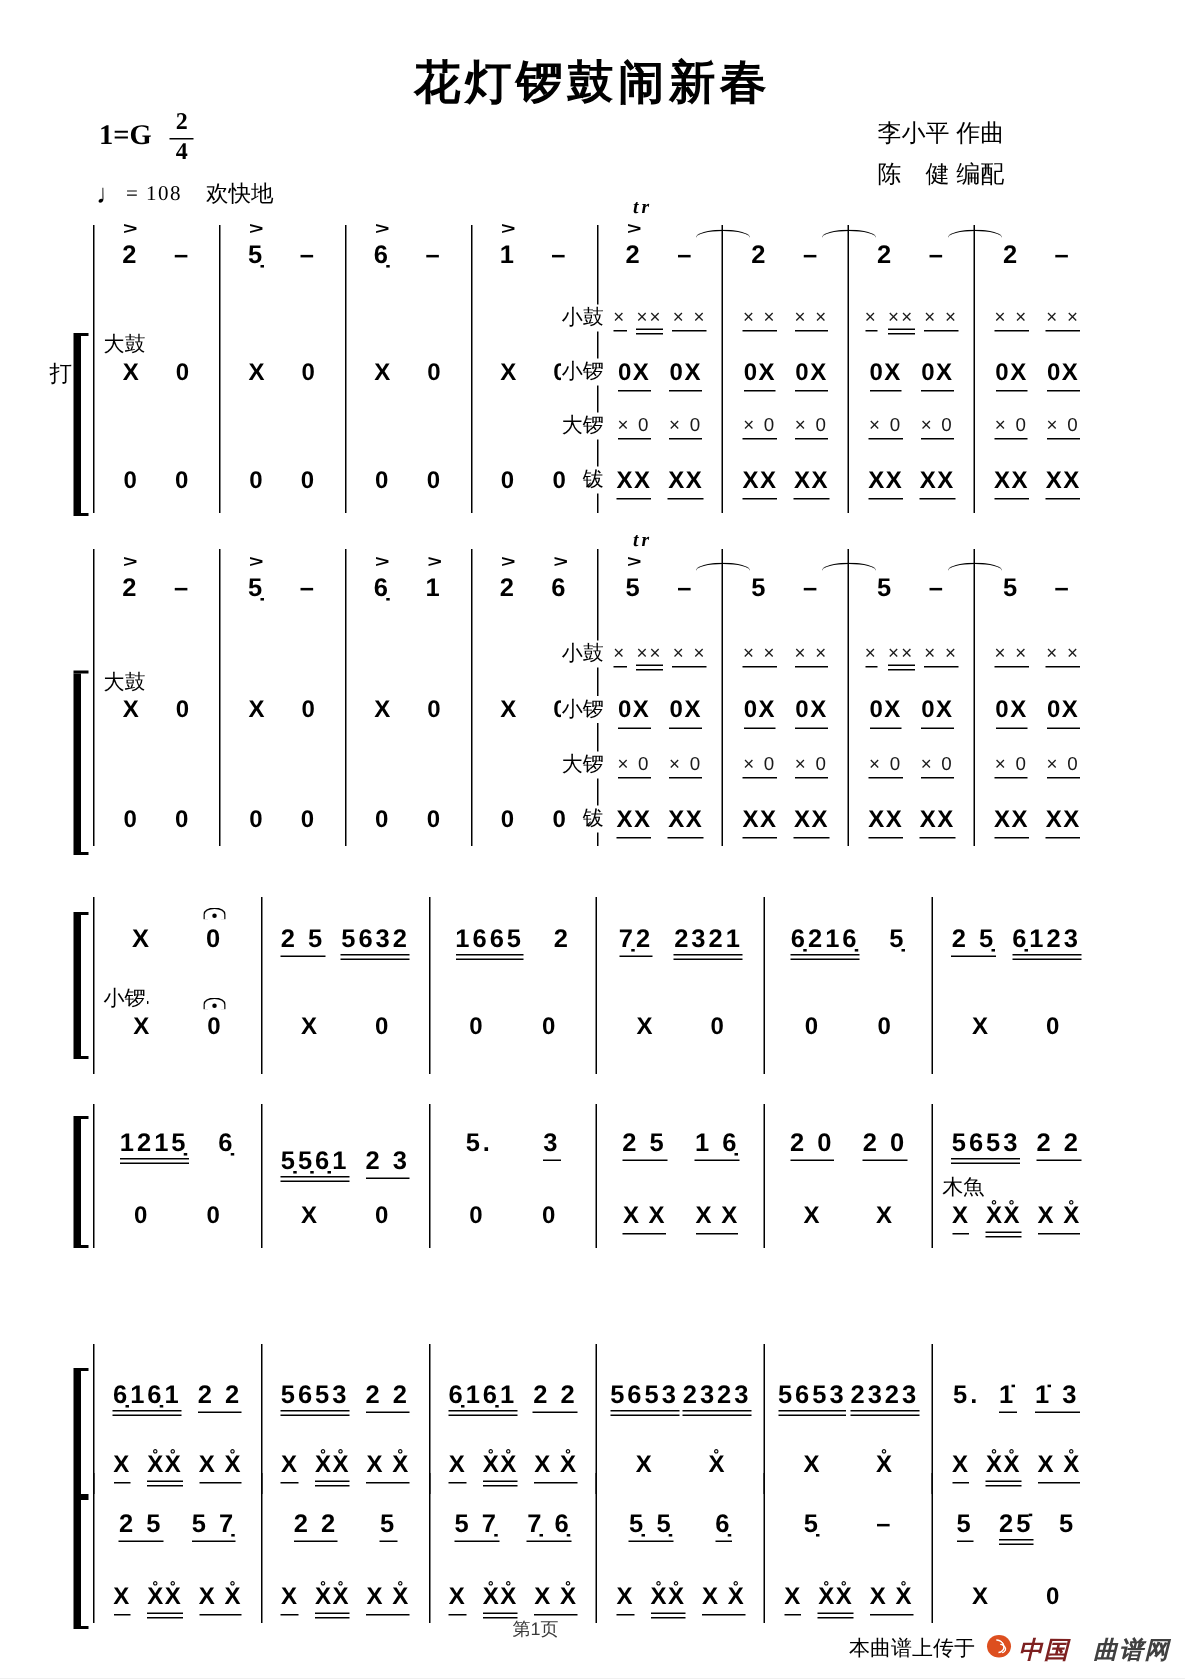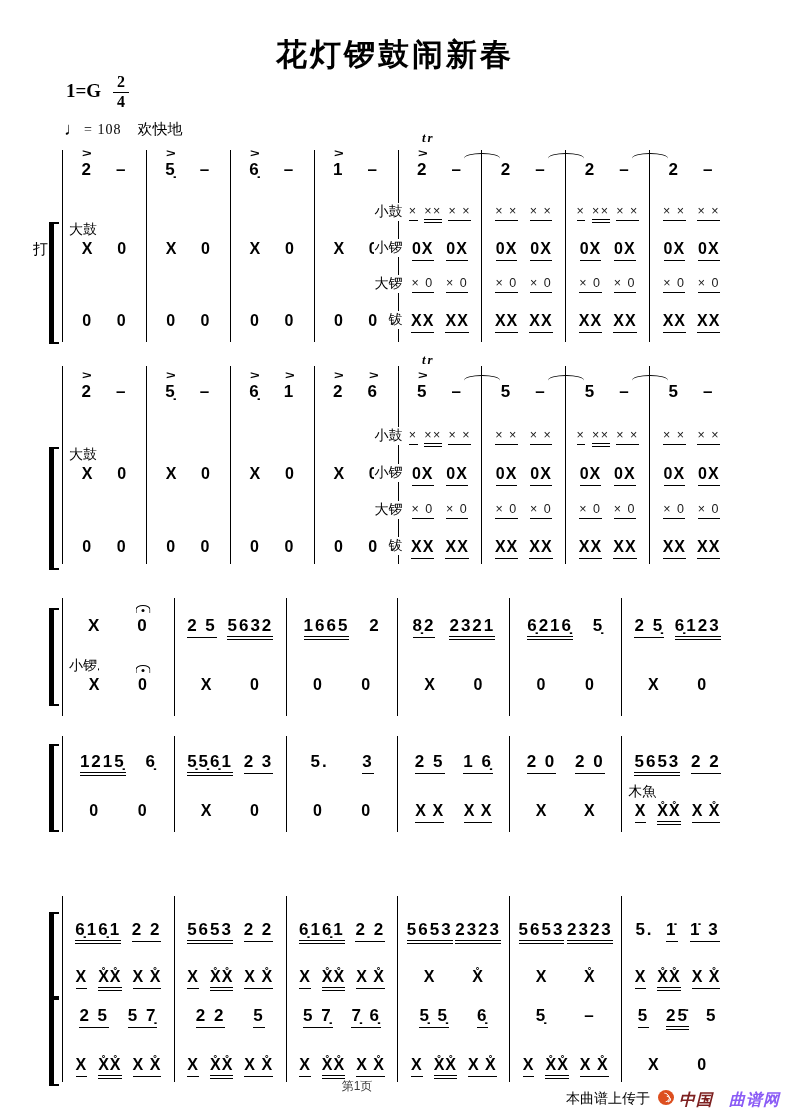--- a/index.html
+++ b/index.html
@@ -60,37 +60,41 @@
   .footer{position:absolute;top:1090px;right:10px;display:flex;align-items:flex-start;font-size:14px;}
   .logo{position:relative;display:inline-block;width:16px;height:15px;border-radius:50%;
         background:#dd4f1f;margin:0 5px 0 8px;}
   .logo i{position:absolute;border:1.6px solid #fff;border-radius:50%;
           border-left-color:transparent;border-bottom-color:transparent;transform:rotate(40deg);}
   .logo i:first-child{top:3px;left:2px;width:8px;height:7px;}
   .logo i:last-child{top:6px;left:6px;width:5px;height:4px;}
   .site1{font-family:"Liberation Serif",serif;font-weight:bold;font-style:italic;
          font-size:16px;color:#7d2020;letter-spacing:1px;}
   .site2{font-family:"Liberation Serif",serif;font-weight:bold;font-style:italic;
-         font-size:16px;color:#8b5cf6;letter-spacing:1px;padding-left:16px;}
+         font-size:16px;color:#404040;letter-spacing:1px;padding-left:16px;}
 </style>
 </head>
 <body>
 
 <div class="page">
   <div class="title">花灯锣鼓闹新春</div>
 
   <div class="keysig">
     <span>1=G</span>
     <span class="frac">
       <span class="num">2</span>
       <span class="den">4</span>
     </span>
   </div>
 
 
+  <div class="credits">
+    <div>李小平 作曲</div>
+    <div>陈　健 编配</div>
+  </div>
 
   <div class="tempo">
     <span class="qnote">♩</span>
     <span class="bpm">= 108</span>
     <span class="mood">欢快地</span>
   </div>
 
   <div>
       <div class="system" style="top: 150px; height: 192px;">
         <div class="measure">
@@ -450,21 +454,21 @@
             <span class="tok u2">1665</span>
             <span class="tok">2</span>
           </div>
           <div class="ln perc" style="top: 78px;">
             <span class="tok">0</span>
             <span class="tok">0</span>
           </div>
         </div>
         <div class="measure">
           <div class="ln mel" style="top: 18px;">
-            <span class="tok u1">8̣2</span>
+            <span class="tok u1">7̣2</span>
             <span class="tok u2">2321</span>
           </div>
           <div class="ln perc" style="top: 78px;">
             <span class="tok">X</span>
             <span class="tok">0</span>
           </div>
         </div>
         <div class="measure">
           <div class="ln mel" style="top: 18px;">
             <span class="tok u2">6̣216̣</span>
@@ -492,21 +496,21 @@
           <div class="ln mel" style="top: 16px;">
             <span class="tok u2">1215̣</span>
             <span class="tok">6̣</span>
           </div>
           <div class="ln perc" style="top: 66px;">
             <span class="tok">0</span>
             <span class="tok">0</span>
           </div>
         </div>
         <div class="measure">
-          <div class="ln mel" style="top: 16px;">
+          <div class="ln mel" style="top: 28px;">
             <span class="tok u2">5̣5̣6̣1</span>
             <span class="tok u1">2 3</span>
           </div>
           <div class="ln perc" style="top: 66px;">
             <span class="tok">X</span>
             <span class="tok">0</span>
           </div>
         </div>
         <div class="measure">
           <div class="ln mel" style="top: 16px;">

